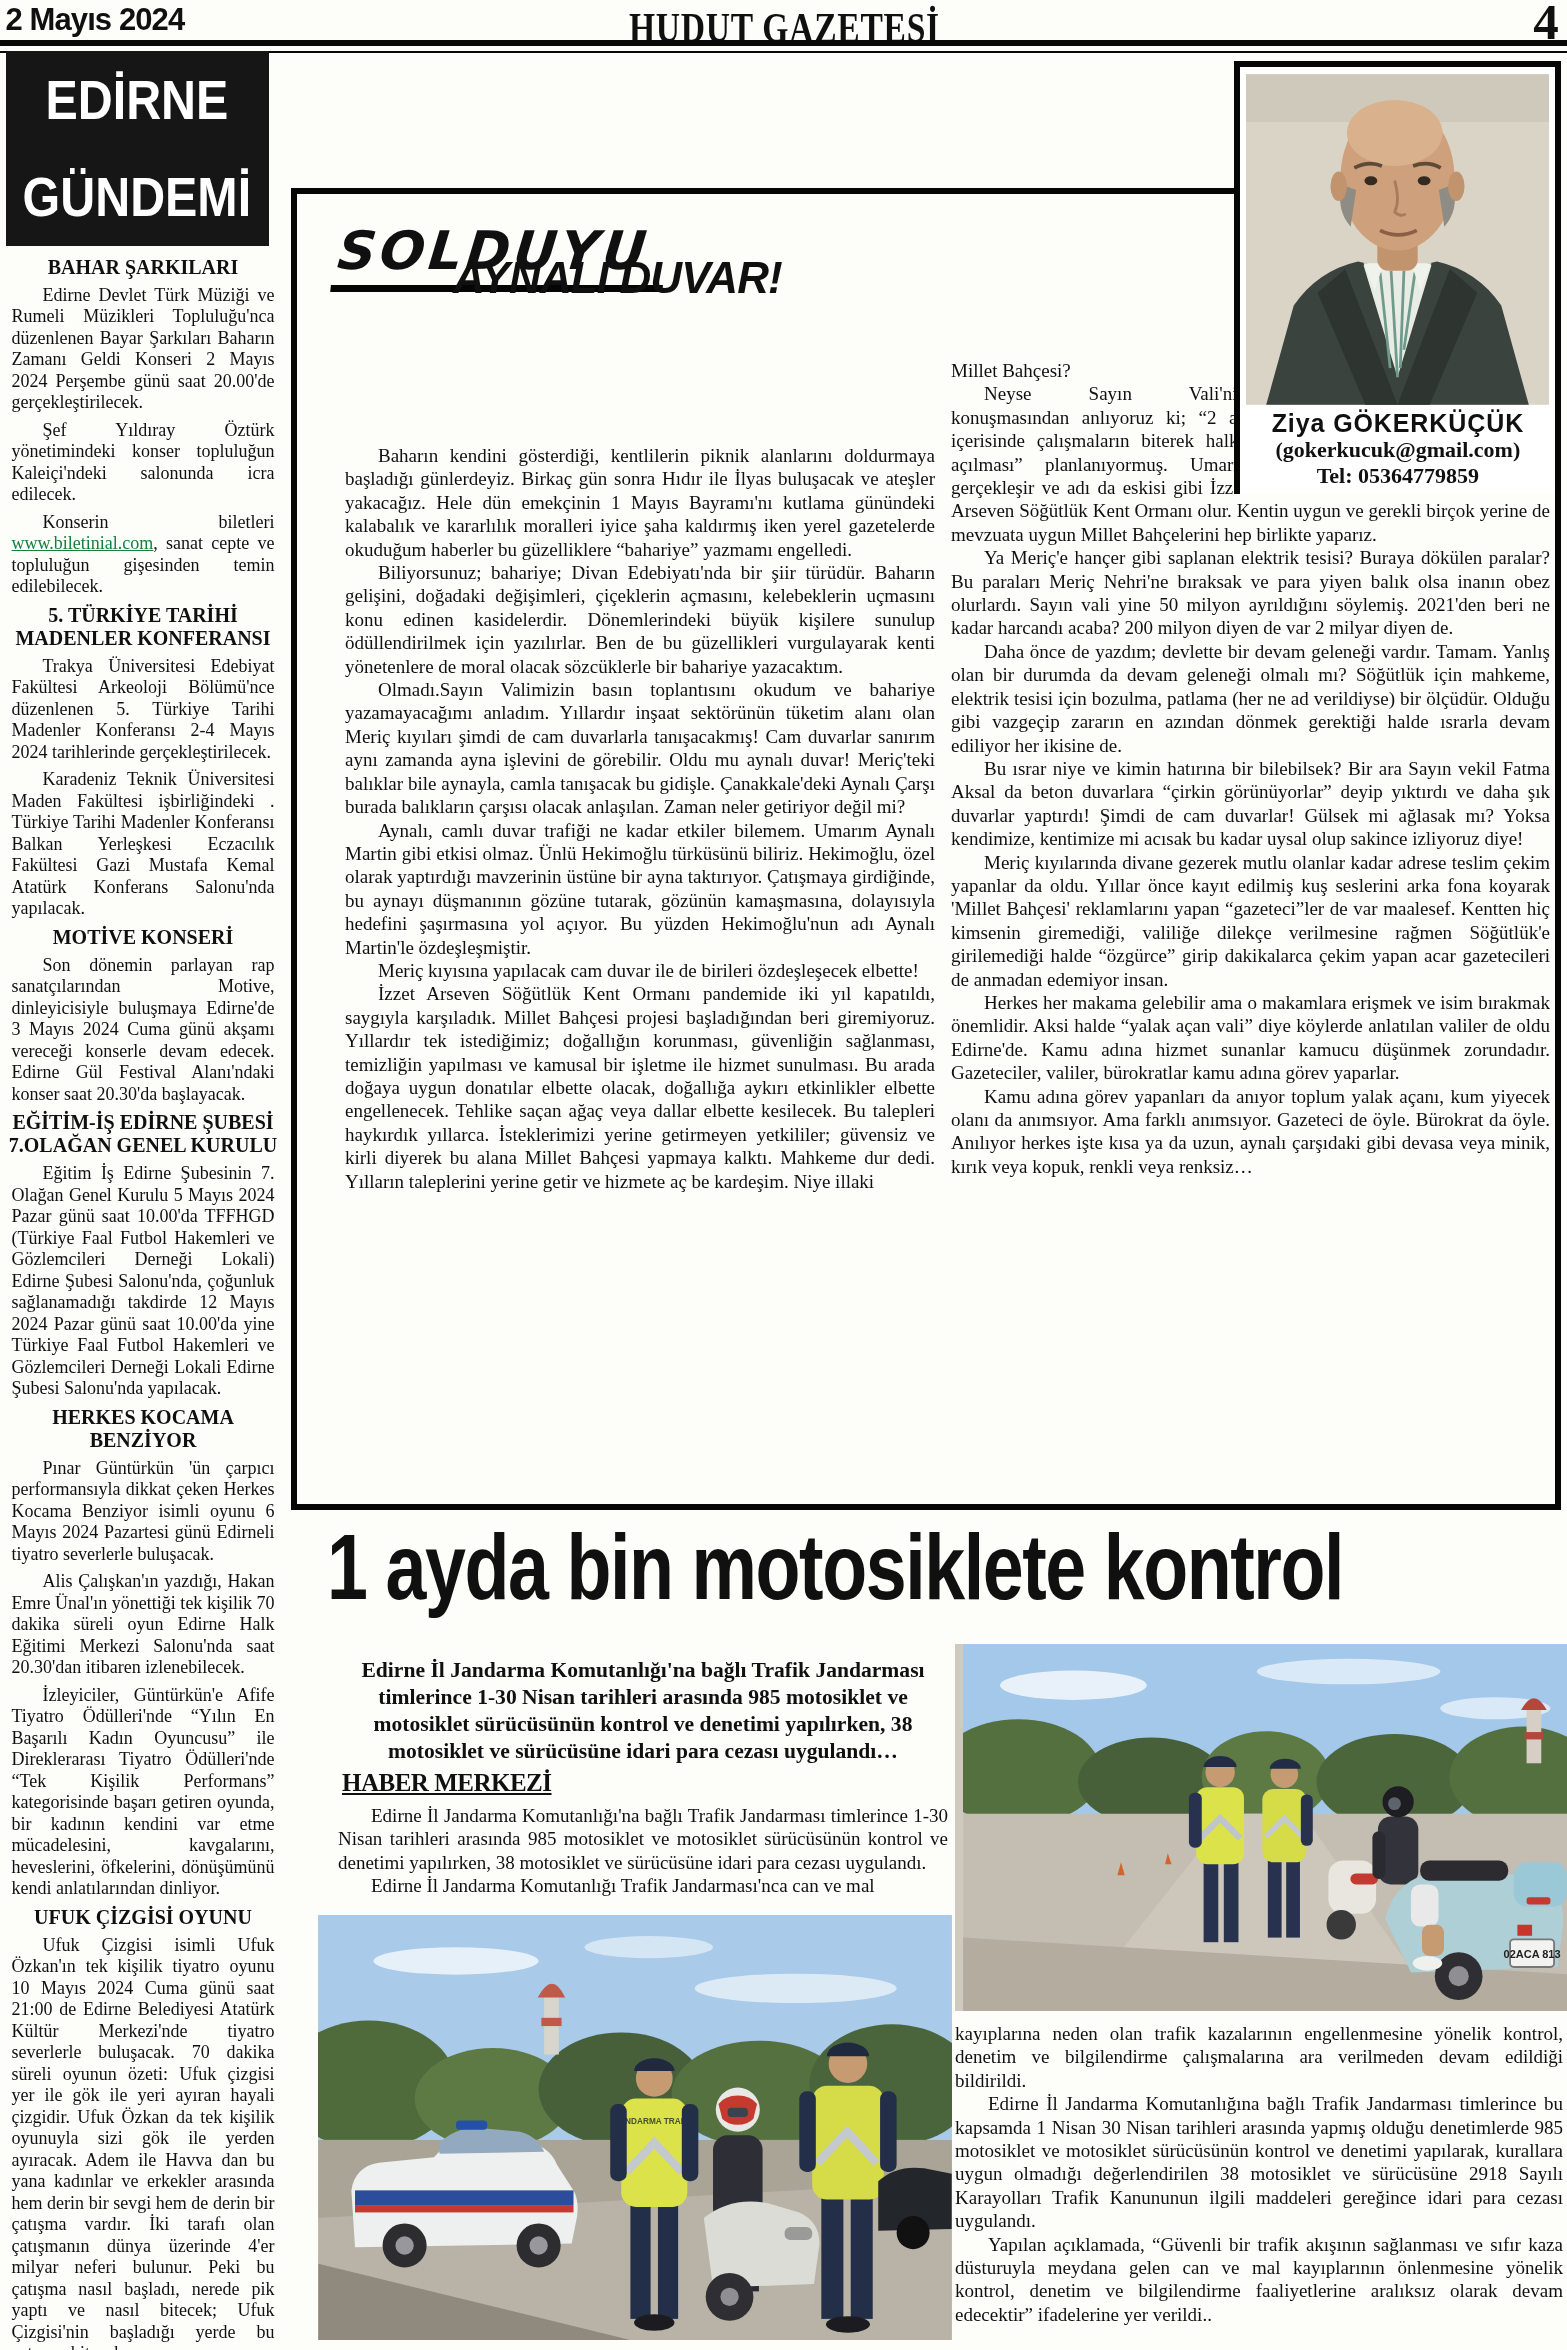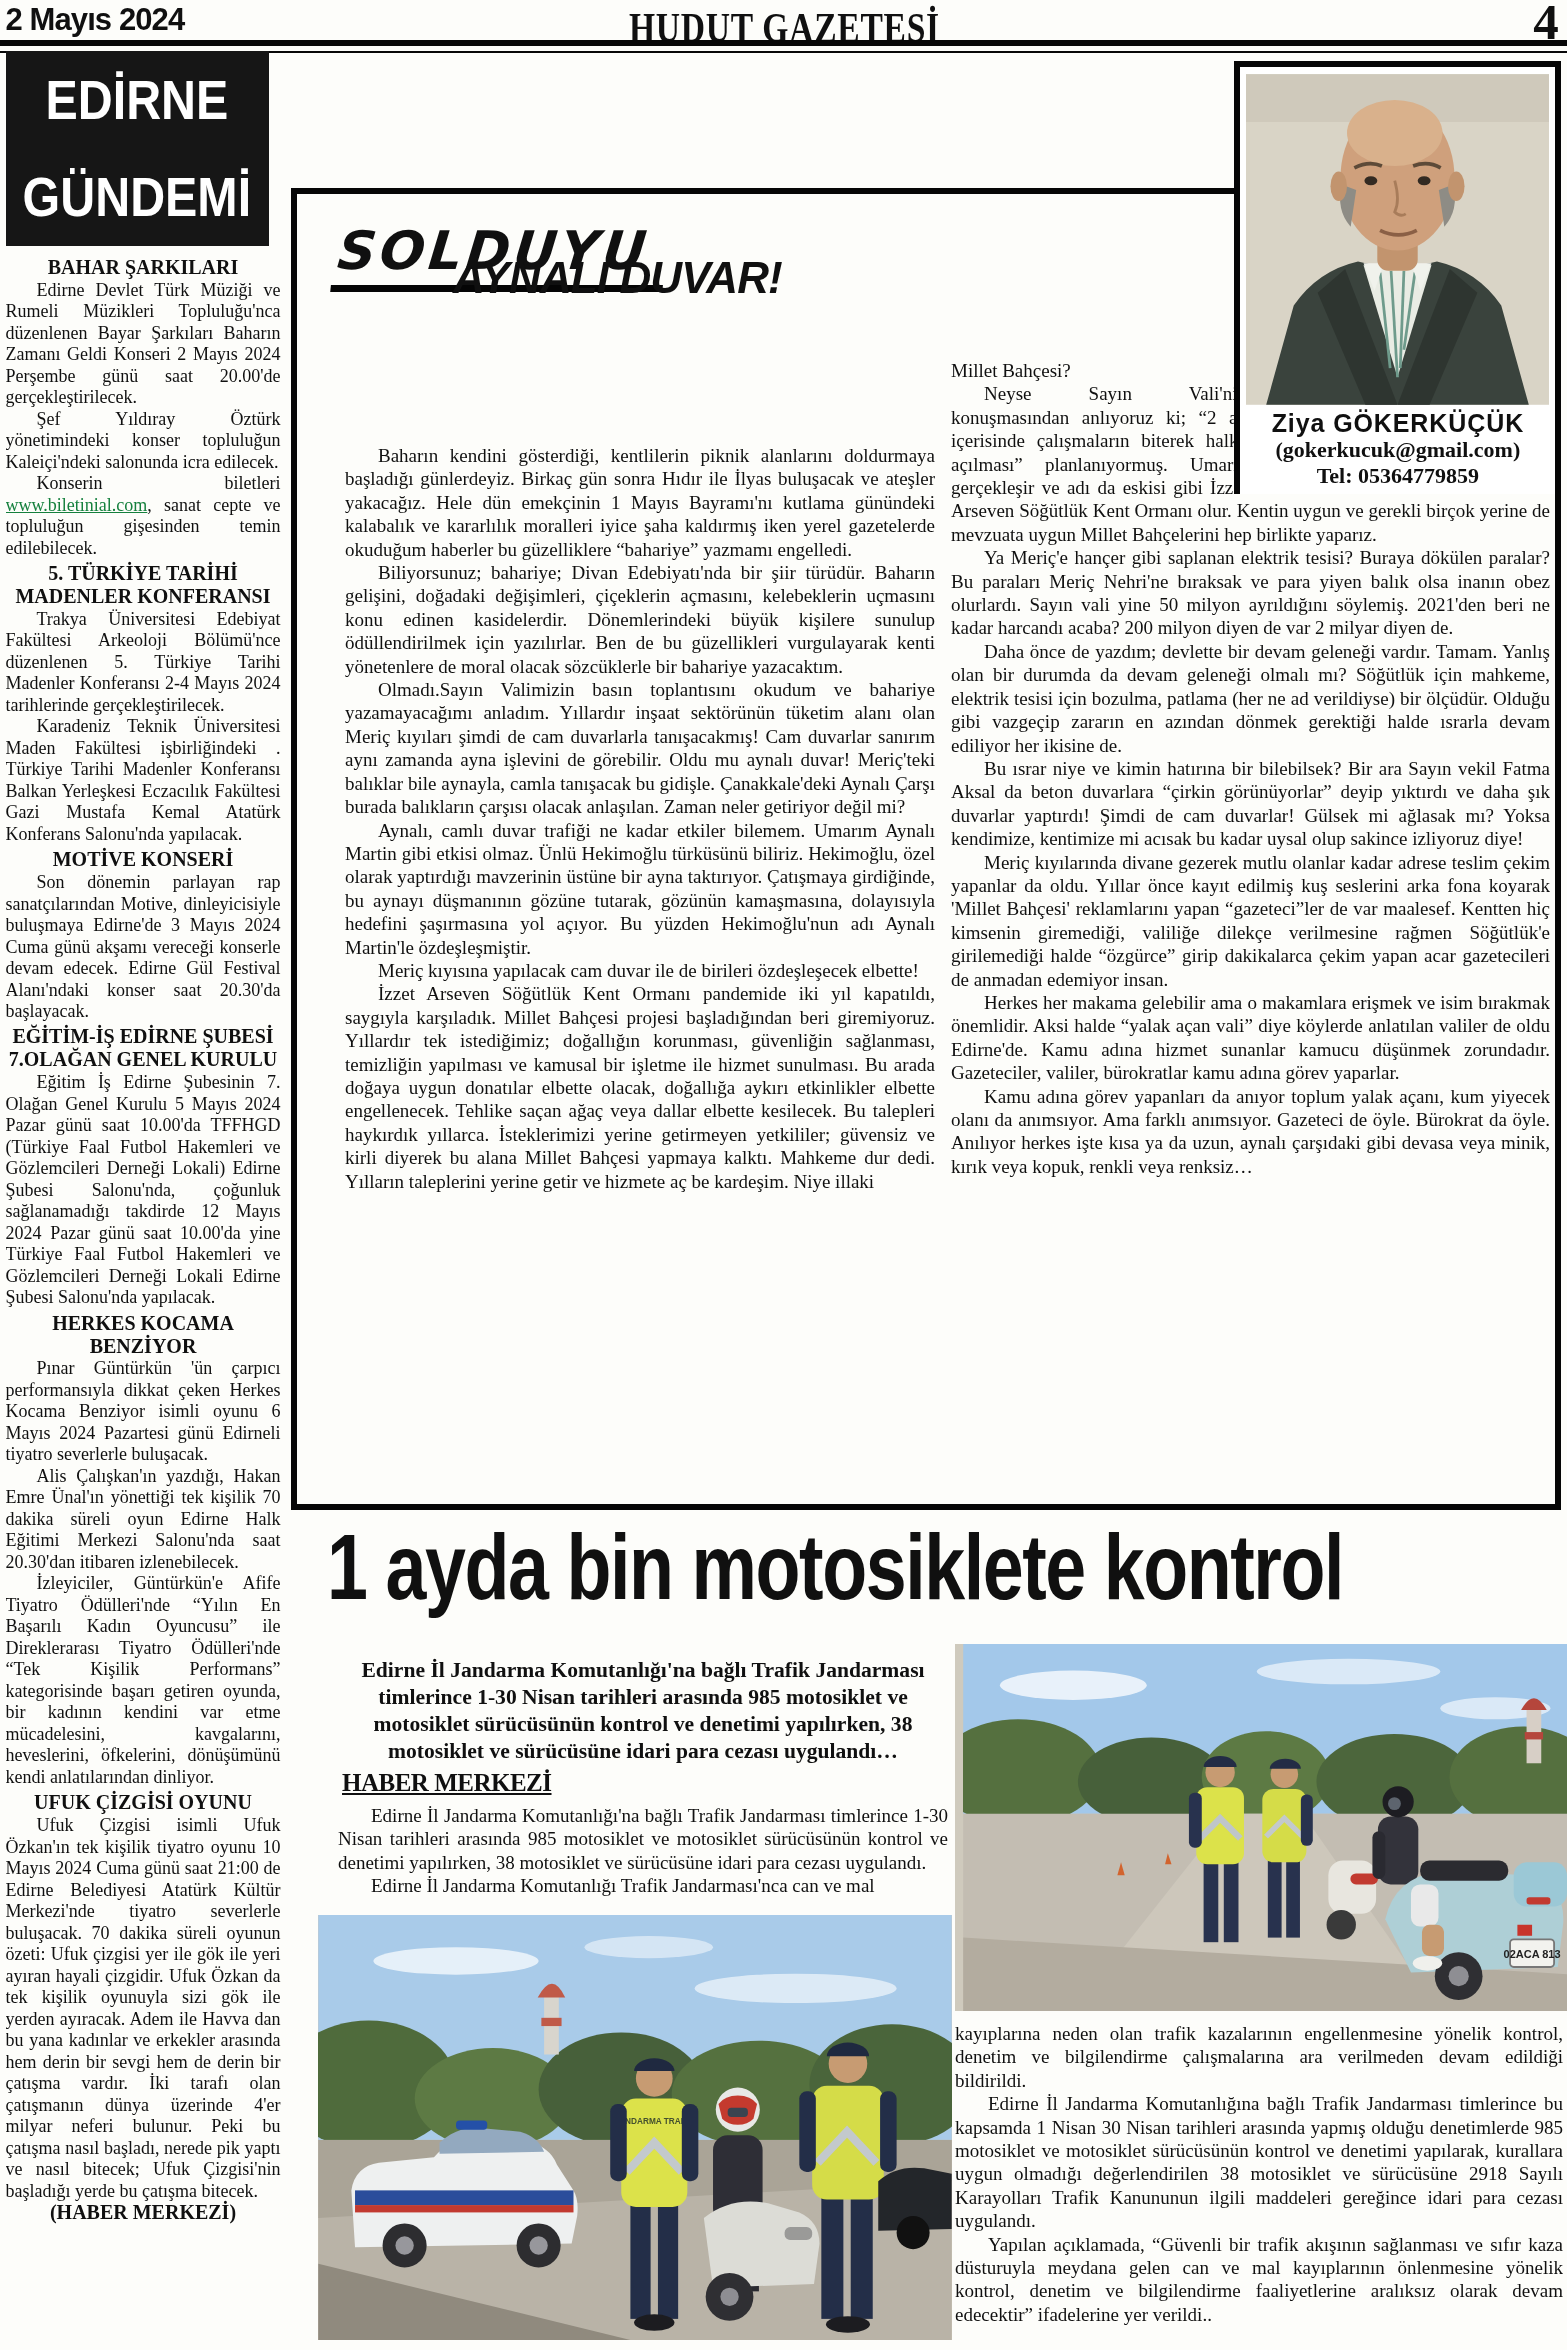--- a/index.html
+++ b/index.html
@@ -15,21 +15,21 @@
             font-weight:bold;font-size:51px;}
   .hdr-rule{position:absolute;left:0;right:0;top:40px;height:6.4px;background:#080808;}
   .hdr-rule2{position:absolute;left:0;right:0;top:51px;height:1.8px;background:#080808;}
   
   .sb-box{position:absolute;left:5.5px;top:51px;width:263px;height:195px;background:#161616;
           color:#fff;display:flex;flex-direction:column;align-items:center;justify-content:center;gap:36px;}
   .sb-box span{display:inline-block;transform:scaleX(.88);font-family:"Liberation Sans",sans-serif;
           font-weight:800;font-size:55px;line-height:61px;letter-spacing:0;}
   .sb-flow{position:absolute;left:5.5px;top:253px;width:275px;height:2097px;overflow:hidden;}
   .sb-h{font-weight:bold;text-align:center;font-size:20px;line-height:23px;margin:2.8px 0 0.9px;}
-  .np p{margin:0;text-align:justify;text-indent:31px;font-size:18px;line-height:21.5px;}
+  .np p{margin:6px;text-align:justify;text-indent:31px;font-size:18px;line-height:21.5px;}
   .np p.center-b{text-align:center;text-indent:0;font-weight:bold;font-size:20px;}
   a.plink{color:#15803d;text-decoration:underline;cursor:pointer;}
   
   .main-box{position:absolute;left:291px;top:188px;width:1270px;height:1322px;
             border:6.4px solid #060606;box-sizing:border-box;background:#fdfdfa;}
   .solduyu{position:absolute;left:37px;top:26px;font-family:"DejaVu Sans",sans-serif;
            font-weight:bold;font-style:italic;font-size:53px;letter-spacing:3.7px;
            transform:skewX(-6deg);border-bottom:7.3px solid #050505;padding:0 16.5px 3.7px 3.7px;}
   .aynali{position:absolute;left:156px;top:59px;width:661px;text-align:left;
           font-family:"Liberation Sans",sans-serif;font-weight:bold;font-size:44px;letter-spacing:-0.9px;font-style:italic;}

